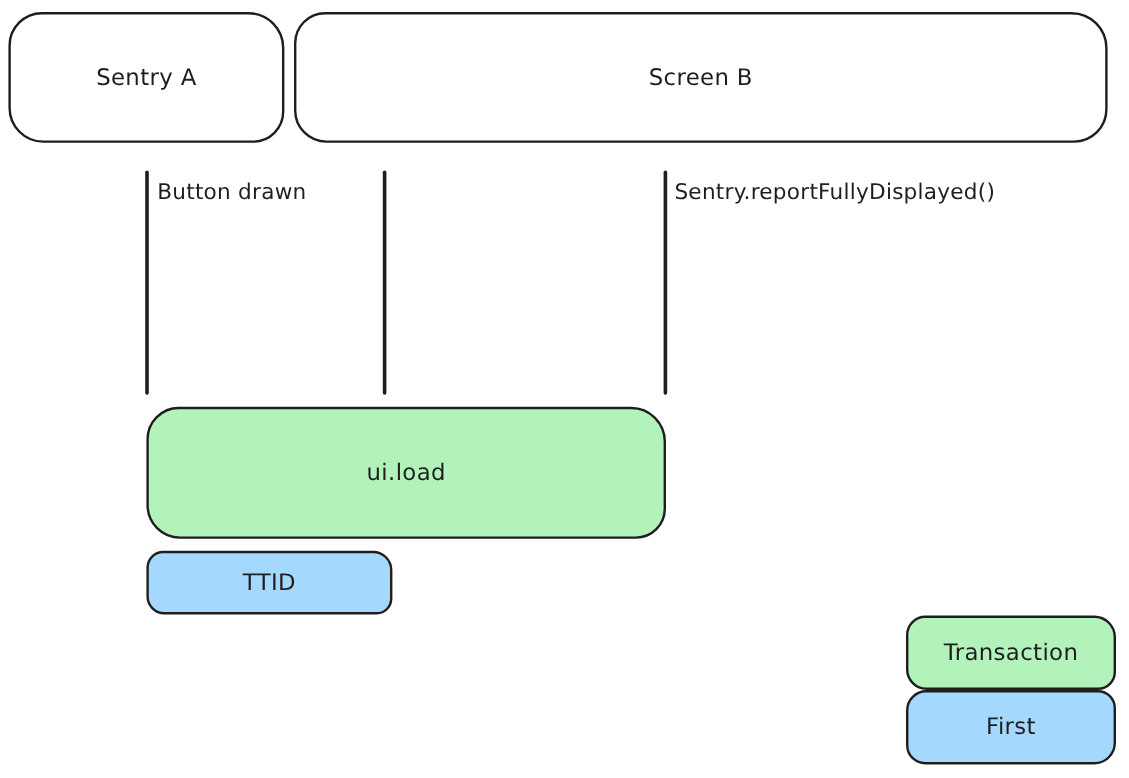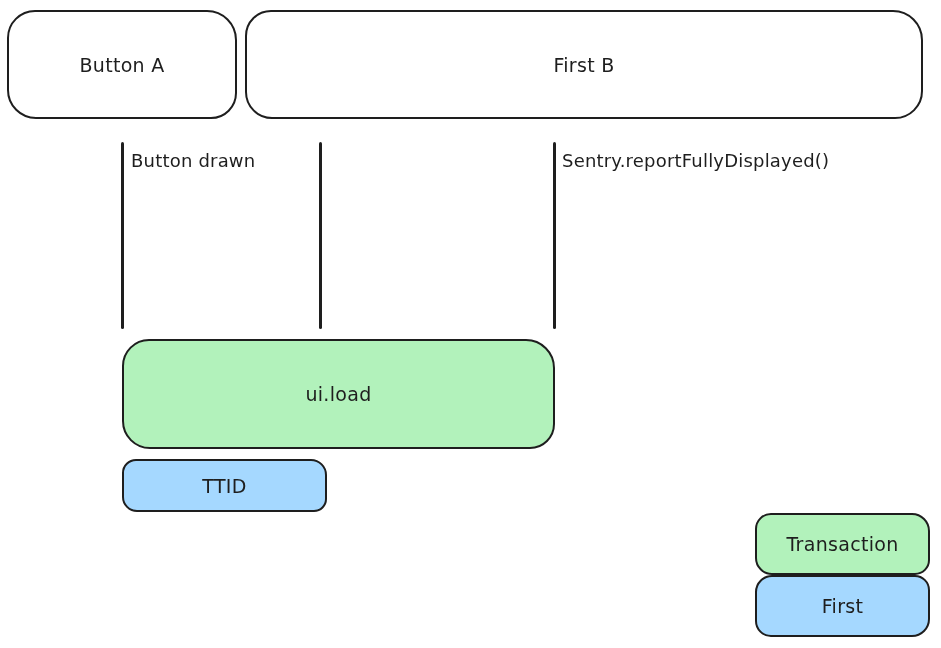--- a/index.html
+++ b/index.html
@@ -73,24 +73,24 @@
     left: 755px; top: 575px; width: 175px; height: 62px;
     border-radius: 17px 15px 18px 16px;
   }
 </style>
 </head>
 <body>
 
 <div class="canvas">
 
   <div class="box screen-a">
-    <span>Button A</span>
+    <span>Sentry A</span>
   </div>
   <div class="box screen-b">
-    <span>First B</span>
+    <span>Screen B</span>
   </div>
 
   <div class="vline vline-1"></div>
   <div class="vline vline-2"></div>
   <div class="vline vline-3"></div>
 
   <div class="event-label event-label-1">Button drawn</div>
   <div class="event-label event-label-3">Sentry.reportFullyDisplayed()</div>
 
   <div class="box bar-transaction" style="background-color: rgb(178, 242, 187);">

